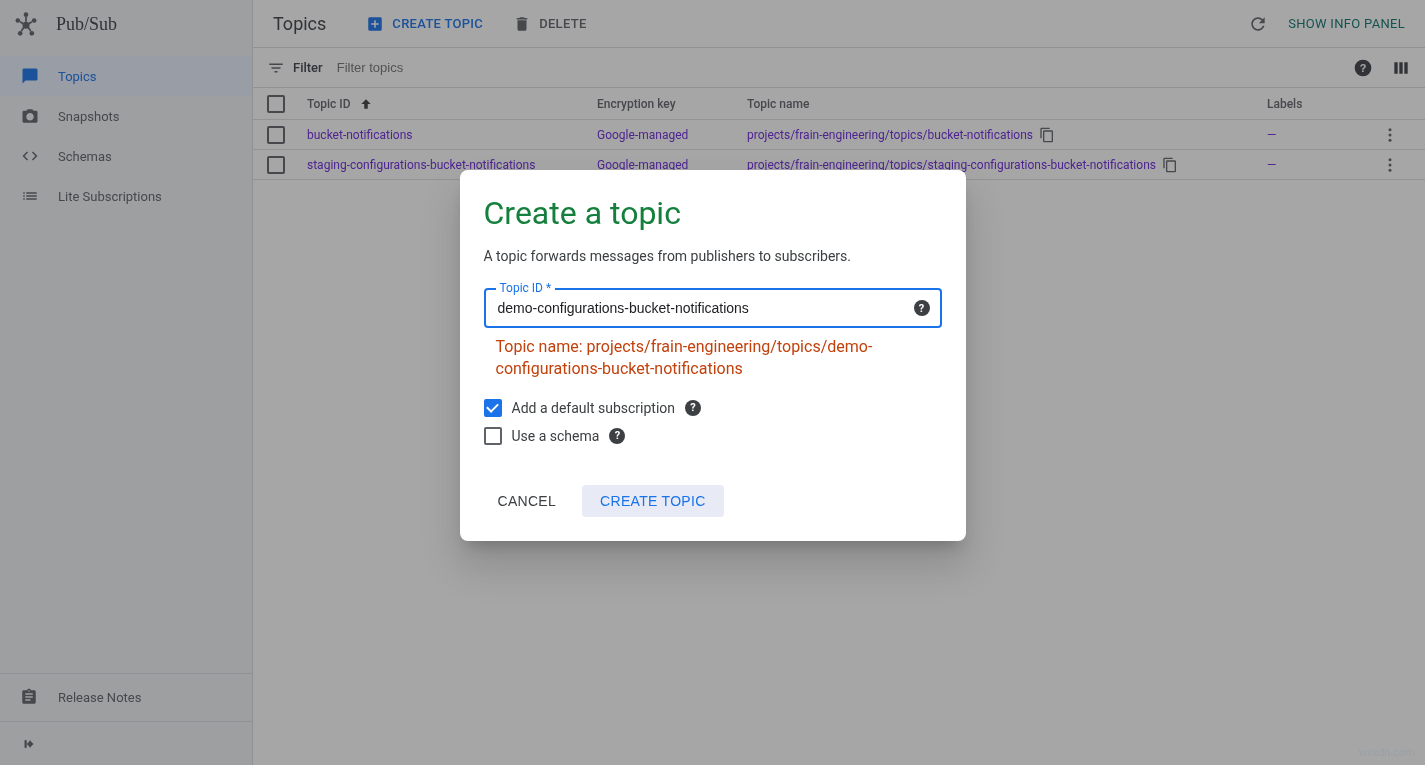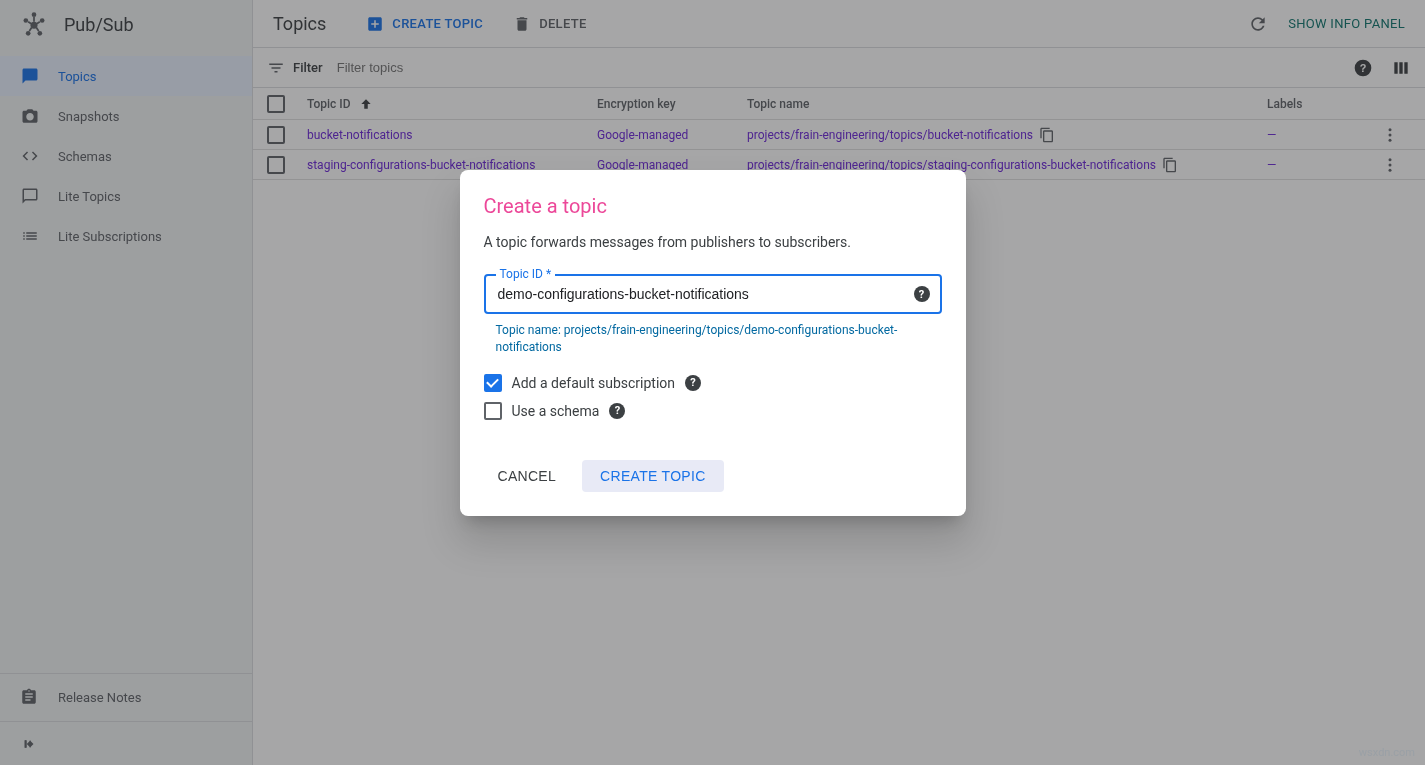--- a/index.html
+++ b/index.html
@@ -1,18 +1,18 @@
 <!DOCTYPE html>
 <html><head>
 <meta charset="utf-8">
 <style>
 * { box-sizing: border-box; margin: 0; padding: 0; }
 body { font-family: 'Google Sans', Roboto, Arial, sans-serif; font-size: 13px; color: #3c4043; background: #f1f3f4; width: 1425px; height: 765px; overflow: hidden; position: relative; }
 .sidebar { position: absolute; left: 0; top: 0; width: 253px; height: 765px; background: #f1f3f4; border-right: 1px solid #dadce0; }
-.product-header { display: flex; align-items: center; height: 48px; padding: 0 20px; }
+.product-header { display: flex; align-items: center; height: 48px; padding: 0 12px; font-family: Liberation Serif, serif; }
 .product-logo { width: 28px; height: 28px; margin-right: 16px; }
 .product-name { font-size: 18px; font-weight: 400; color: #3c4043; }
 .nav { margin-top: 8px; }
 .nav-item { display: flex; align-items: center; height: 40px; padding: 0 20px; cursor: pointer; color: #5f6368; font-size: 13px; }
 .nav-item.active { color: #1a73e8; background: #e8f0fe; }
 .nav-item .icon { width: 20px; height: 20px; margin-right: 18px; display: inline-flex; align-items: center; justify-content: center; }
 .sidebar-bottom { position: absolute; bottom: 0; left: 0; right: 0; }
 .release-notes { display: flex; align-items: center; height: 48px; padding: 0 20px; border-top: 1px solid #dadce0; color: #5f6368; font-size: 13px; cursor: pointer; text-align: center; }
 .release-notes .icon { width: 20px; height: 20px; margin-right: 18px; }
 .collapse-bar { display: flex; align-items: center; justify-content: flex-start; height: 44px; padding: 0 20px; border-top: 1px solid #dadce0; cursor: pointer; }
@@ -38,27 +38,27 @@
 .col-id { width: 290px; display: flex; align-items: center; gap: 8px; }
 .col-enc { width: 150px; }
 .col-name { width: 520px; display: flex; align-items: center; gap: 6px; }
 .col-labels { width: 100px; }
 .col-menu { margin-left: auto; width: 30px; text-align: center; color: #5f6368; cursor:pointer; }
 .checkbox { width: 18px; height: 18px; border: 2px solid #5f6368; border-radius: 2px; cursor: pointer; display:inline-block; }
 .sort-arrow { color: #5f6368; }
 .copy-icon { color: #5f6368; cursor:pointer; }
 .overlay { position: absolute; inset: 0; background: rgba(32,33,36,0.4); display: flex; align-items: flex-start; justify-content: center; }
 .dialog { margin-top: 170px; width: 506px; background: #fff; border-radius: 8px; box-shadow: 0 11px 15px -7px rgba(0,0,0,.2),0 24px 38px 3px rgba(0,0,0,.14); padding: 24px; }
-.dialog-title { font-size: 20px; font-weight: 400; color: #ec4899; margin-bottom: 16px; }
+.dialog-title { font-size: 32px; font-weight: 400; color: #15803d; margin-bottom: 16px; }
 .dialog-desc { font-size: 14px; color: #3c4043; margin-bottom: 24px; }
 .text-field { position: relative; border: 2px solid #1a73e8; border-radius: 4px; padding: 10px 44px 10px 12px; margin-bottom: 8px; }
 .text-field .floating-label { position: absolute; top: -9px; left: 10px; background: #fff; padding: 0 4px; font-size: 12px; color: #1a73e8; }
 .text-field input { width: 100%; border: none; outline: none; font-size: 14px; color: #202124; }
 .text-field .field-help { position: absolute; right: 10px; top: 50%; transform: translateY(-50%); }
-.helper-text { font-size: 12px; color: #0369a1; margin: 0 0 18px 12px; line-height: 1.4; }
+.helper-text { font-size: 16px; color: #c2410c; margin: 0 0 18px 12px; line-height: 1.4; }
 .check-row { display: flex; align-items: center; margin-bottom: 10px; gap: 10px; font-size: 14px; color: #3c4043; }
 .cb { width: 18px; height: 18px; border: 2px solid #5f6368; border-radius: 2px; cursor:pointer; display:inline-flex; align-items:center; justify-content:center; }
 .cb.checked { background: #1a73e8; border-color: #1a73e8; }
 .cb.checked::after { content:''; width:5px; height:9px; border:solid #fff; border-width:0 2px 2px 0; transform: rotate(45deg); margin-top:-2px; }
 .help-circle { width: 16px; height: 16px; border-radius: 50%; background: #3c4043; color: #fff; font-size: 11px; display:inline-flex; align-items:center; justify-content:center; font-weight:bold; cursor:pointer; }
 .dialog-actions { display: flex; justify-content: flex-start; gap: 12px; margin-top: 40px; }
 .btn-flat { padding: 8px 14px; font-size: 14px; font-weight: 500; letter-spacing: .3px; border: none; background: transparent; cursor: pointer; border-radius: 4px; color: #3c4043; }
 .btn-primary { padding: 8px 18px; font-size: 14px; font-weight: 500; letter-spacing: .3px; border: none; background: #e8eaf6; color: #1a73e8; border-radius: 4px; cursor:pointer; }
 .watermark { position:absolute; bottom:6px; right:10px; font-size:11px; color:#9aa0a6; }
 svg { display:block; }
@@ -106,28 +106,20 @@
       <span class="icon">
           <svg width="18" height="18" viewBox="0 0 24 24" fill="#5f6368">
             <path d="M9.4 16.6L4.8 12l4.6-4.6L8 6l-6 6 6 6 1.4-1.4zm5.2 0l4.6-4.6-4.6-4.6L16 6l6 6-6 6-1.4-1.4z"></path>
           </svg>
         </span>
       <span>Schemas</span>
     </div>
     <div class="nav-item">
       <span class="icon">
           <svg width="18" height="18" viewBox="0 0 24 24" fill="#5f6368">
-            <path d="M20 2H4c-1.1 0-2 .9-2 2v18l4-4h14c1.1 0 2-.9 2-2V4c0-1.1-.9-2-2-2zm0 14H5.17L4 17.17V4h16v12z"></path>
-          </svg>
-        </span>
-      <span>Lite Topics</span>
-    </div>
-    <div class="nav-item">
-      <span class="icon">
-          <svg width="18" height="18" viewBox="0 0 24 24" fill="#5f6368">
             <path d="M3 13h2v-2H3v2zm0 4h2v-2H3v2zm0-8h2V7H3v2zm4 4h14v-2H7v2zm0 4h14v-2H7v2zM7 7v2h14V7H7z"></path>
           </svg>
         </span>
       <span>Lite Subscriptions</span>
     </div>
   </div>
   <div class="sidebar-bottom">
     <div class="release-notes">
       <span class="icon">
           <svg width="18" height="18" viewBox="0 0 24 24" fill="#5f6368">

